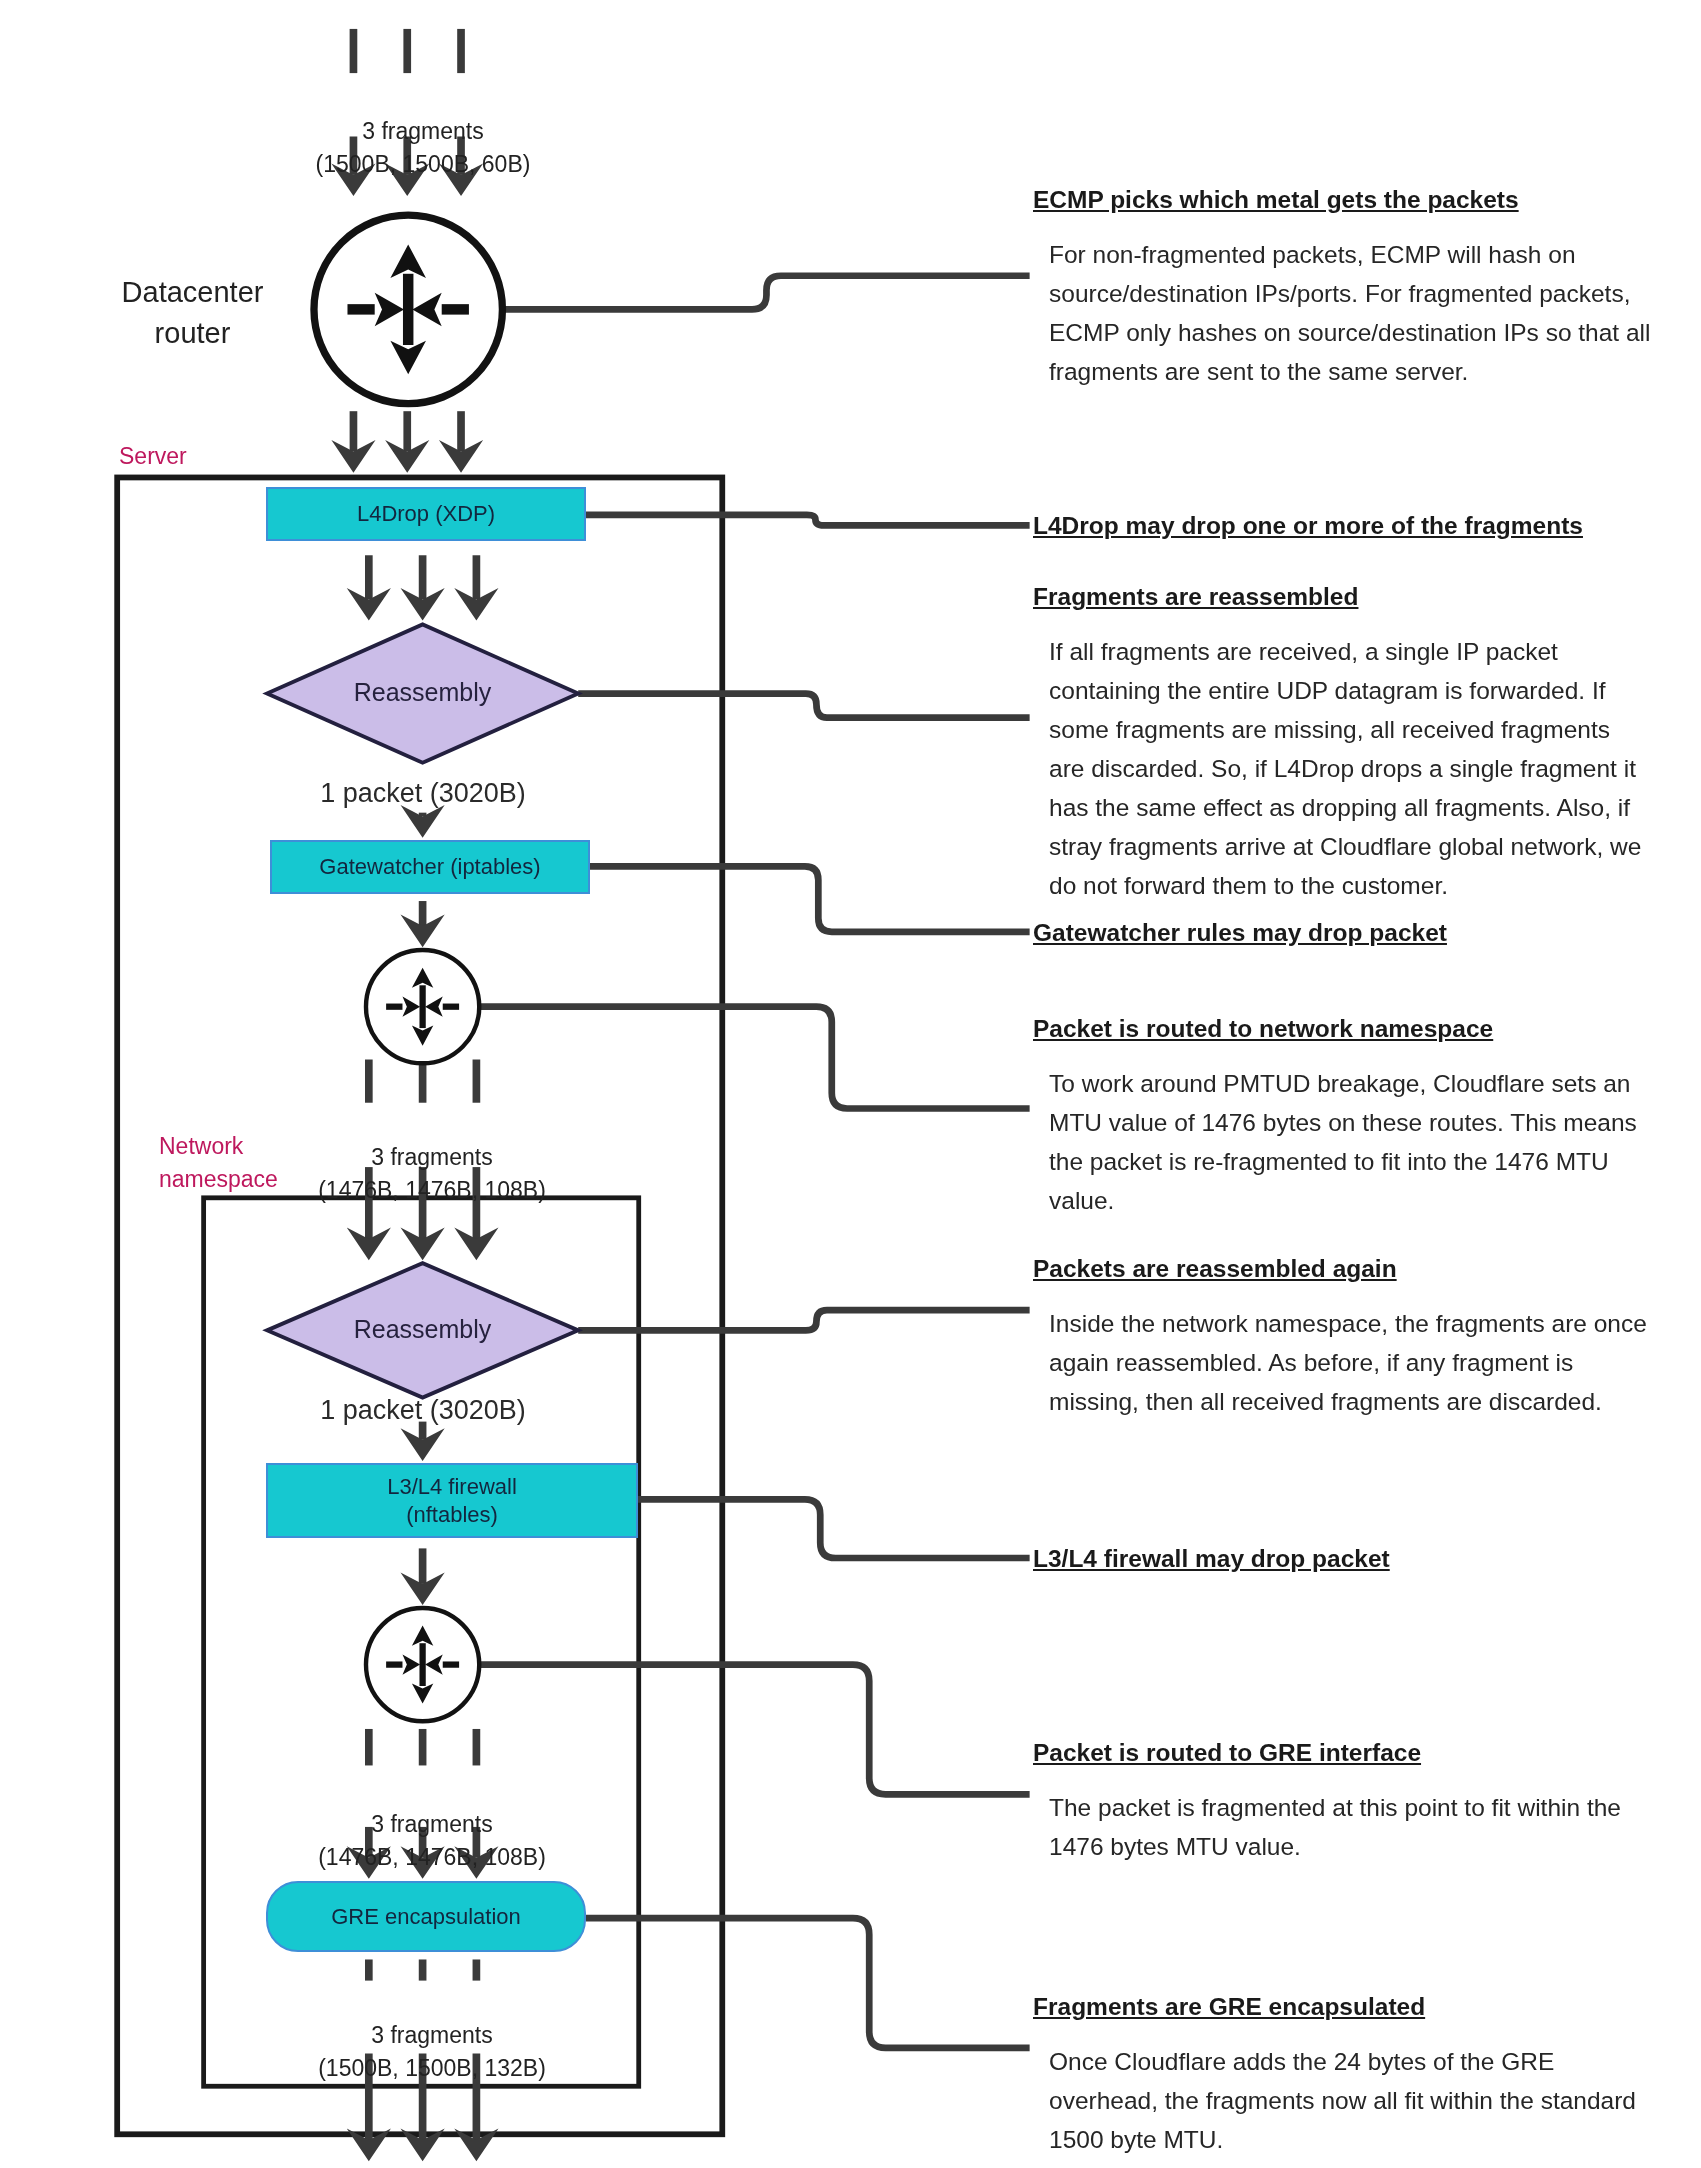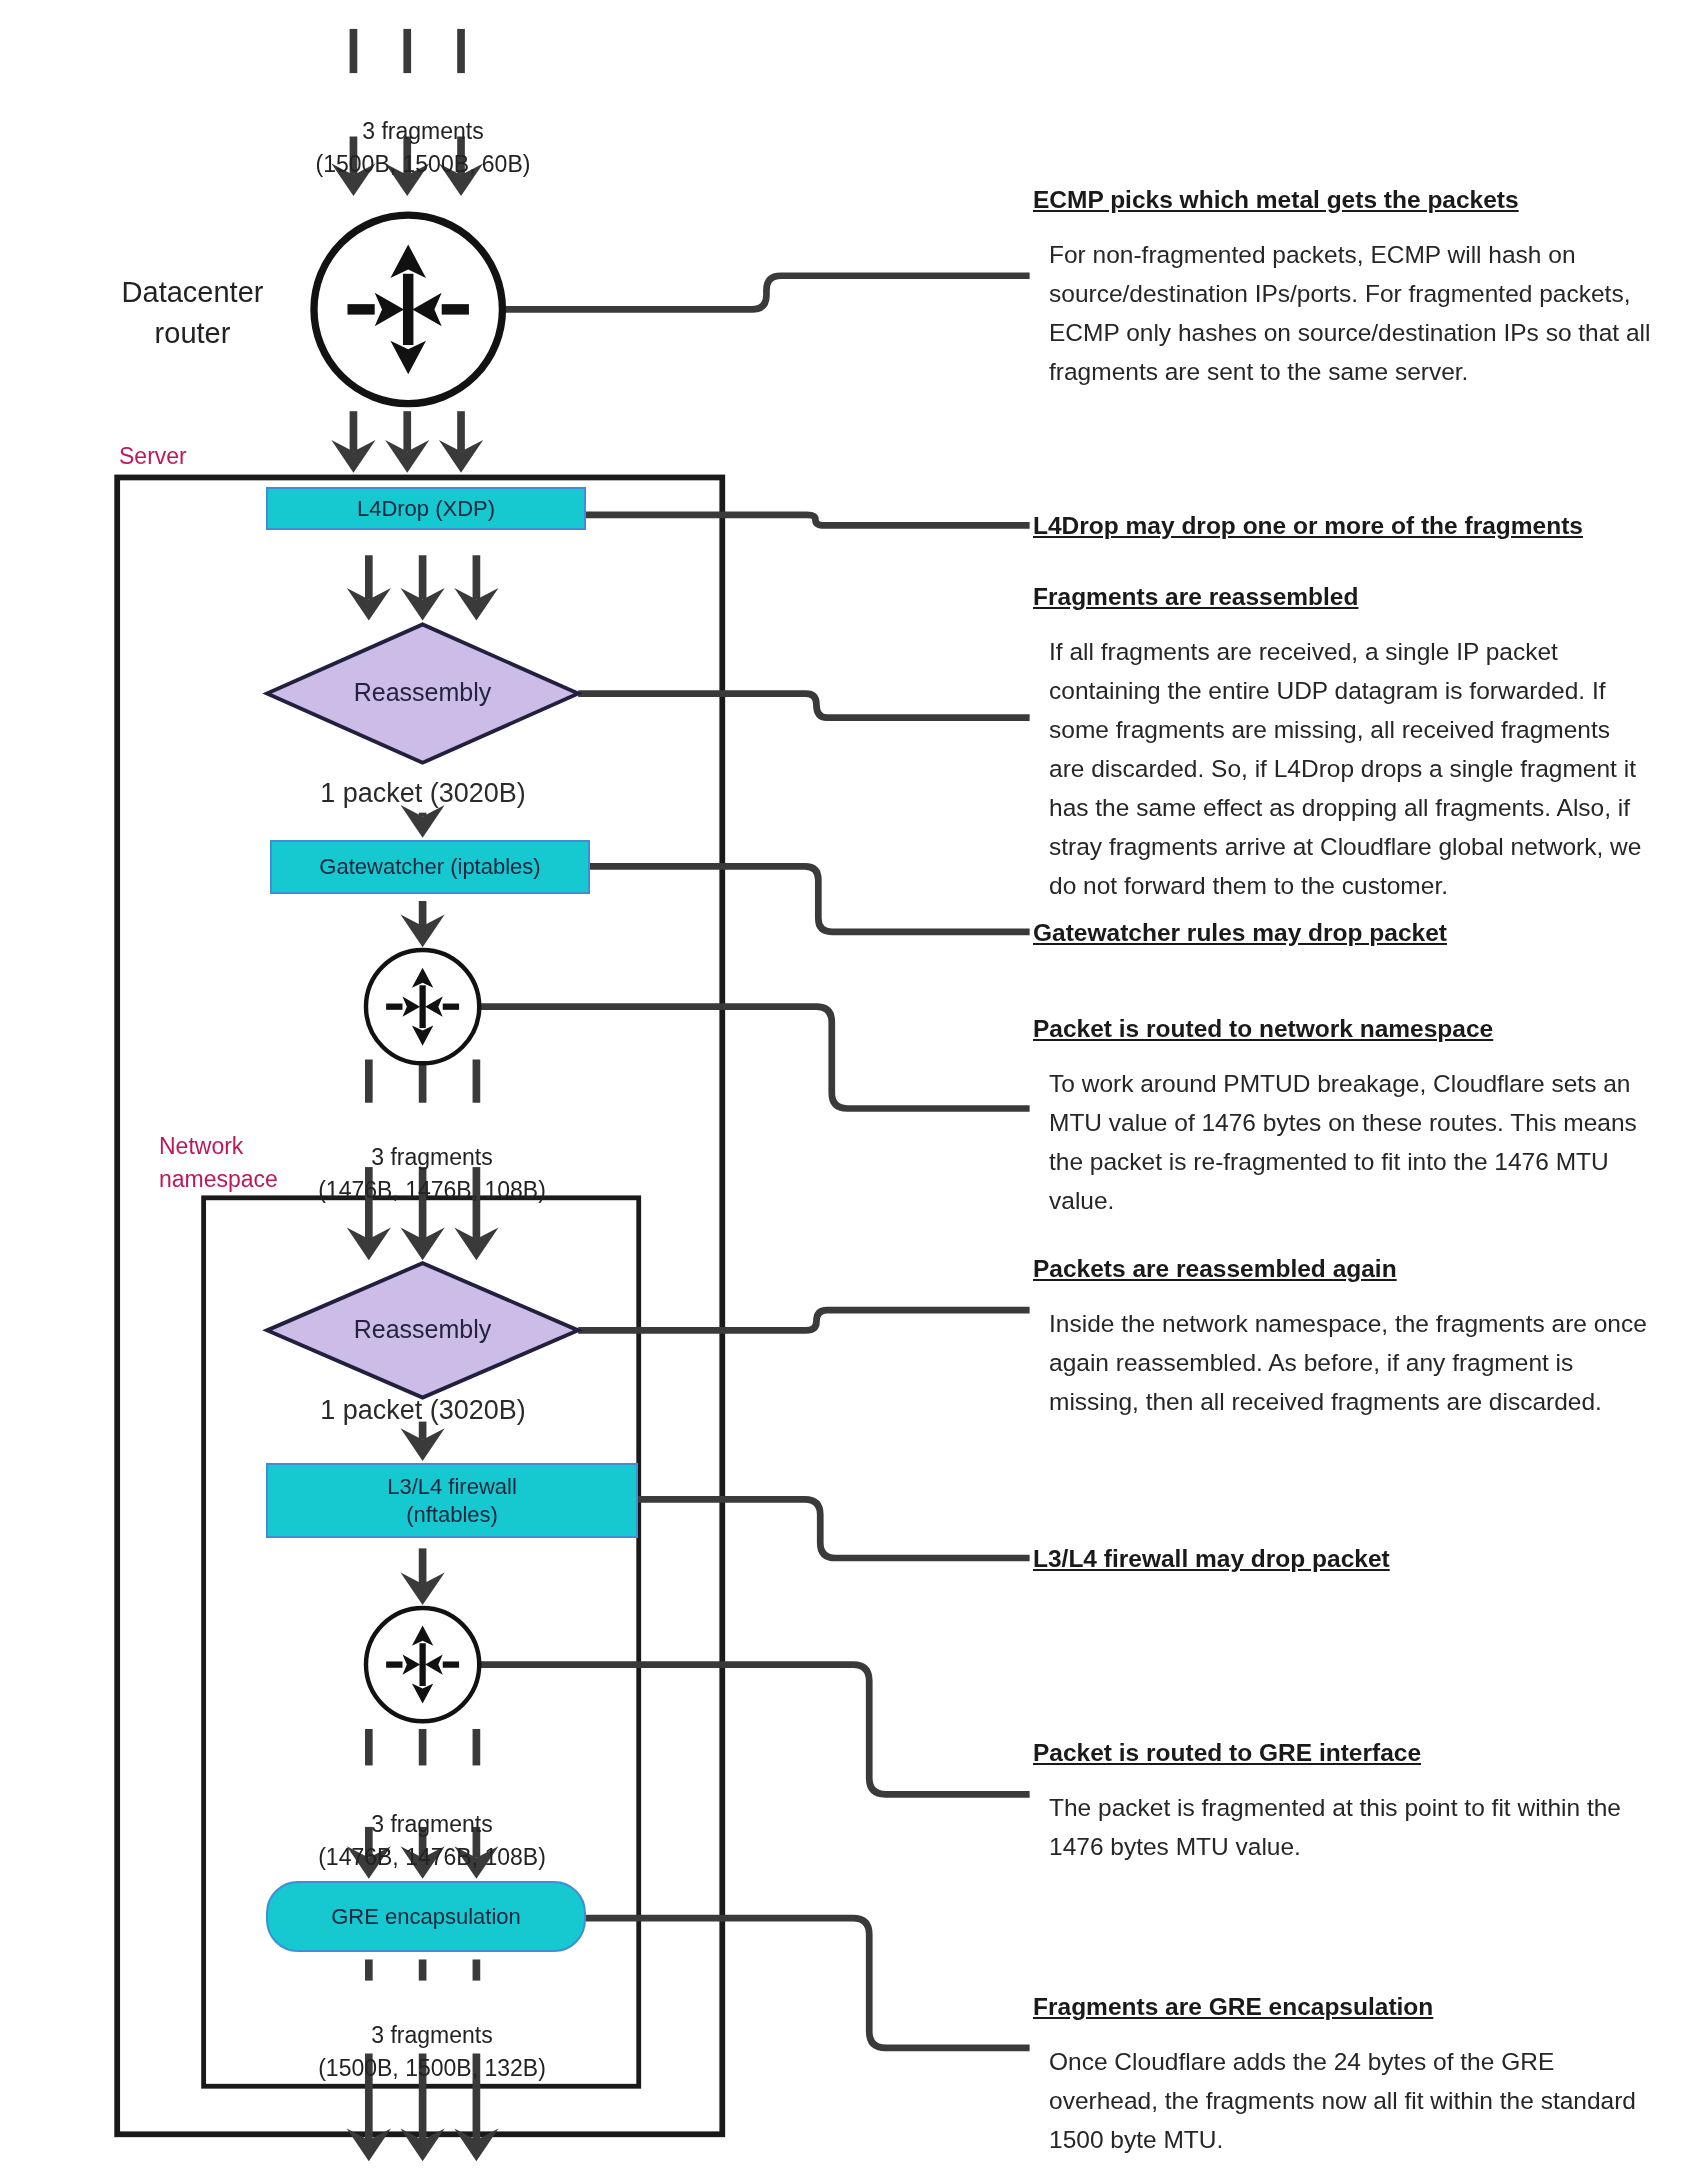--- a/index.html
+++ b/index.html
@@ -134,21 +134,21 @@
   <div class="fraglbl" style="top:79px;">
     <div>3 fragments</div>
     <div>(1500B, 1500B, 60B)</div>
   </div>
 
   <div class="router-lbl pre">Datacenter
 router</div>
 
   <div class="zone-lbl" style="left:119px;top:440px;">Server</div>
 
-  <div class="node" style="left:266px;top:487px;width:320px;height:43px;">L4Drop (XDP)</div>
+  <div class="node" style="left:266px;top:487px;width:320px;height:54px;">L4Drop (XDP)</div>
 
   <div class="dlbl" style="left:317px;top:678px;">Reassembly</div>
 
   <div class="pkt" style="top:778px;">1 packet (3020B)</div>
 
   <div class="node" style="left:270px;top:840px;width:320px;height:54px;">Gatewatcher (iptables)</div>
 
   <div class="fraglbl inner" style="top:1105px;">
     <div>3 fragments</div>
     <div>(1476B, 1476B, 108B)</div>
@@ -214,20 +214,20 @@
   </div>
   <div class="ann" style="top:1539px;">
     <h3>L3/L4 firewall may drop packet</h3>
   </div>
   <div class="ann" style="top:1733px;">
     <h3>Packet is routed to GRE interface</h3>
     <p>The packet is fragmented at this point to fit within the
 1476 bytes MTU value.</p>
   </div>
   <div class="ann" style="top:1987px;">
-    <h3>Fragments are GRE encapsulation</h3>
+    <h3>Fragments are GRE encapsulated</h3>
     <p>Once Cloudflare adds the 24 bytes of the GRE
 overhead, the fragments now all fit within the standard
 1500 byte MTU.</p>
   </div>
 
 </div>
 
 
 </body></html>

